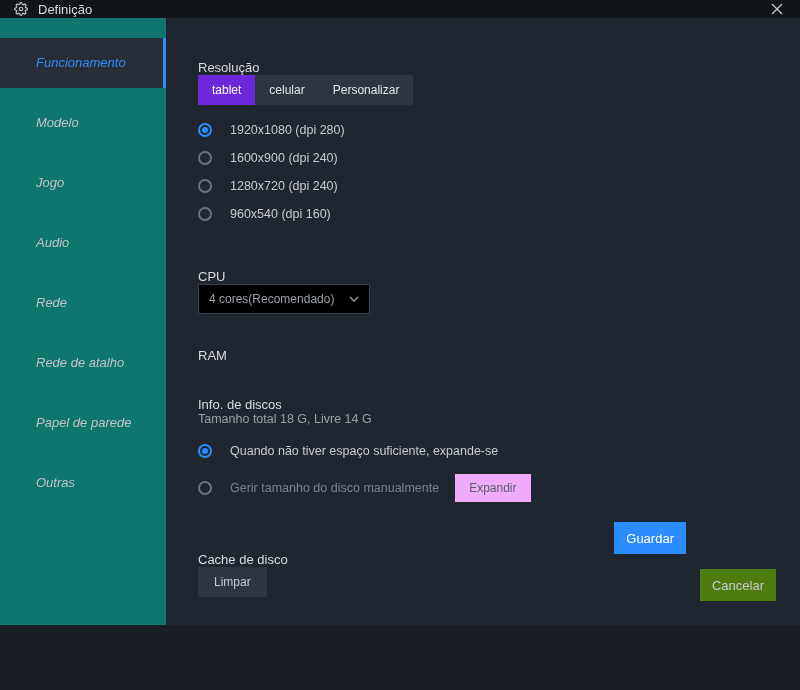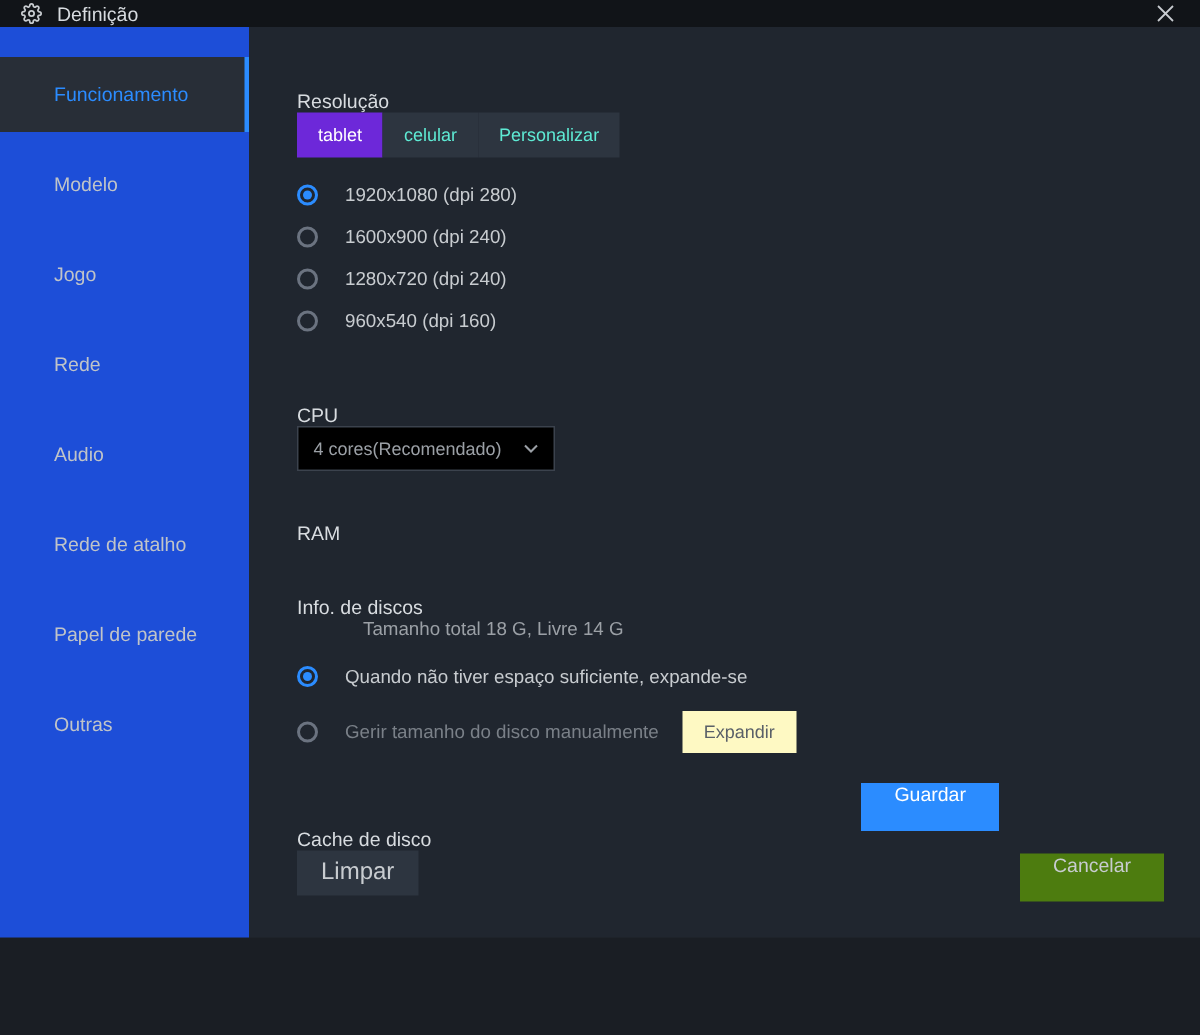--- a/index.html
+++ b/index.html
@@ -3,46 +3,46 @@
 <meta charset="utf-8">
 <style>
 * { box-sizing: border-box; margin: 0; padding: 0; font-family: "Segoe UI", Arial, sans-serif; }
 body { background: #1a1e24; color: #c8ccd0; width: 800px; height: 690px; overflow: hidden; }
 .window { width: 800px; height: 510px; display: flex; flex-direction: column; }
 .titlebar { height: 38px; background: #111418; display: flex; align-items: center; padding: 0 14px; }
 .titlebar .gear { width: 14px; height: 14px; margin-right: 10px; display: flex; align-items: center; justify-content: center; }
 .titlebar .title { font-size: 13px; color: #d8dce0; flex: 1; }
 .titlebar .close { width: 18px; height: 18px; display: flex; align-items: center; justify-content: center; cursor: pointer; }
 .body { flex: 1; display: flex; background: #1e232b; }
-.sidebar { width: 166px; background: #1d4ed8; padding-top: 20px; }
+.sidebar { width: 166px; background: #0f766e; padding-top: 20px; font-style: italic; }
 .sidebar-item { height: 50px; line-height: 50px; padding-left: 36px; font-size: 13px; color: #c0c4c8; cursor: pointer; margin-bottom: 10px; }
 .sidebar-item.active { background: #282e37; color: #2b8cff; border-right: 3px solid #2b8cff; }
 .main { flex: 1; background: #20262f; padding: 36px 0 0 32px; position: relative; }
 .row { display: flex; align-items: flex-start; margin-bottom: 28px; flex-direction: column; }
 .label { width: 130px; font-size: 13px; color: #d8dce0; padding-top: 6px; }
 .ctrl { flex: 1; }
 .segbtns { display: flex; }
-.segbtn { height: 30px; padding: 0 14px; display: flex; align-items: center; font-size: 12px; color: #5eead4; background: #2d3540; cursor: pointer; }
+.segbtn { height: 30px; padding: 0 14px; display: flex; align-items: center; font-size: 12px; color: #e5e5e5; background: #2d3540; cursor: pointer; }
 .segbtn.active { background: #6d28d9; color: #fff; }
 .radio-list { margin-top: 18px; }
 .radio-row { display: flex; align-items: center; margin-bottom: 14px; cursor: pointer; }
 .radio { width: 14px; height: 14px; border-radius: 50%; border: 2px solid #6b7380; margin-right: 18px; position: relative; flex-shrink: 0; }
 .radio.checked { border-color: #2b8cff; }
 .radio.checked::after { content: ""; position: absolute; top: 2px; left: 2px; width: 6px; height: 6px; border-radius: 50%; background: #2b8cff; }
 .radio-label { font-size: 12.5px; color: #c8ccd0; }
 .select { width: 172px; height: 30px; background: #000000; border: 1px solid #3b424d; display: flex; align-items: center; padding: 0 10px; font-size: 12px; color: #9ba0a6; cursor: pointer; position: relative; }
 .select .chev { position: absolute; right: 10px; top: 50%; transform: translateY(-50%); }
-.info-text { font-size: 12.5px; color: #9ba0a6; margin-bottom: 18px; margin-left: 44px; }
+.info-text { font-size: 12.5px; color: #9ba0a6; margin-bottom: 18px; }
 .disk-radio-row { display: flex; align-items: center; margin-bottom: 16px; }
 .disk-radio-row .radio-label { font-size: 12.5px; }
 .disk-radio-row.muted .radio-label { color: #7a8088; }
-.expand-btn { margin-left: 16px; height: 28px; padding: 0 14px; background: #fef9c3; color: #5a6068; font-size: 12px; display: flex; align-items: center; border: none; cursor: pointer; }
-.clear-btn { height: 30px; padding: 0 16px; background: #2d3540; color: #c8ccd0; font-size: 16px; border: none; cursor: pointer; }
+.expand-btn { margin-left: 16px; height: 28px; padding: 0 14px; background: #f0abfc; color: #5a6068; font-size: 12px; display: flex; align-items: center; border: none; cursor: pointer; }
+.clear-btn { height: 30px; padding: 0 16px; background: #2d3540; color: #c8ccd0; font-size: 12px; border: none; cursor: pointer; }
 .footer { position: absolute; bottom: 24px; right: 24px; display: flex; gap: 14px; }
-.btn { height: 32px; padding: 0 22px; font-size: 13px; border: none; cursor: pointer; display: flex; }
+.btn { height: 32px; padding: 0 12px; font-size: 13px; border: none; cursor: pointer; display: flex; align-items: center; }
 .btn.primary { background: #2b8cff; color: #fff; }
 .btn.secondary { background: #4d7c0f; color: #c8ccd0; margin-top: 47px; }
 svg { display: block; }
 </style>
 </head>
 <body>
 
 <div class="window">
   <div class="titlebar">
     <span class="gear">
@@ -58,22 +58,22 @@
           <line x1="11" y1="1" x2="1" y2="11"></line>
         </svg>
     </span>
   </div>
 
   <div class="body">
     <div class="sidebar">
       <div class="sidebar-item active"><span>Funcionamento</span></div>
       <div class="sidebar-item"><span>Modelo</span></div>
       <div class="sidebar-item"><span>Jogo</span></div>
+      <div class="sidebar-item"><span>Audio</span></div>
       <div class="sidebar-item"><span>Rede</span></div>
-      <div class="sidebar-item"><span>Audio</span></div>
       <div class="sidebar-item"><span>Rede de atalho</span></div>
       <div class="sidebar-item"><span>Papel de parede</span></div>
       <div class="sidebar-item"><span>Outras</span></div>
     </div>
 
     <div class="main">
       <div class="row">
         <div class="label">Resolução</div>
         <div class="ctrl">
           <div class="segbtns">

